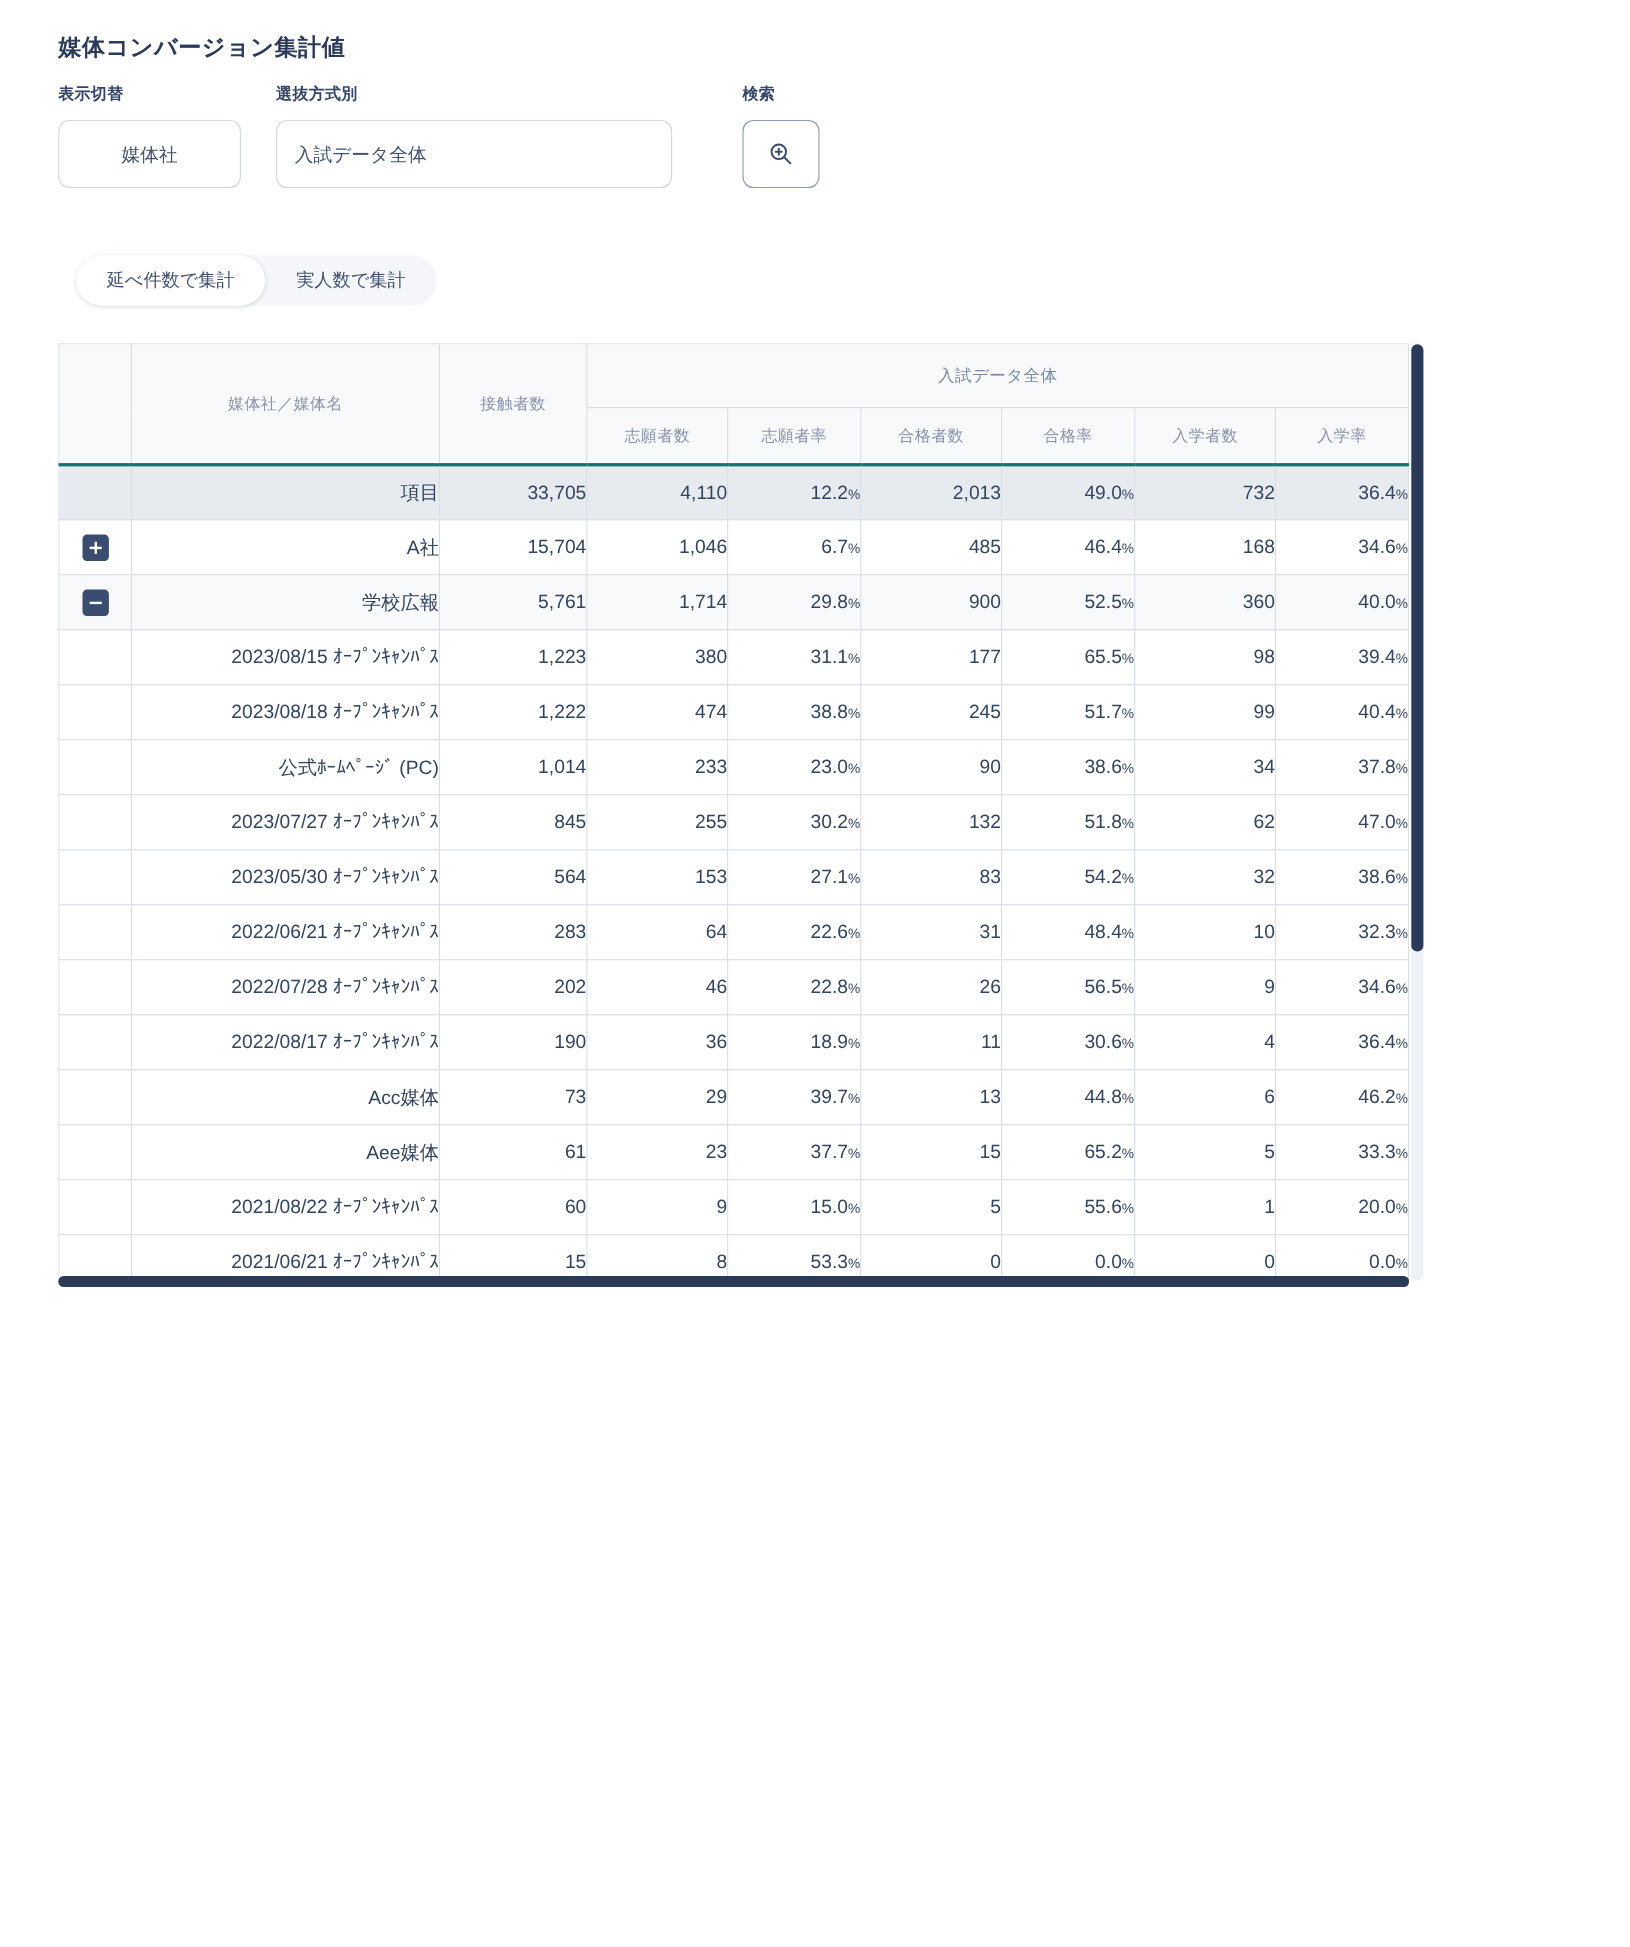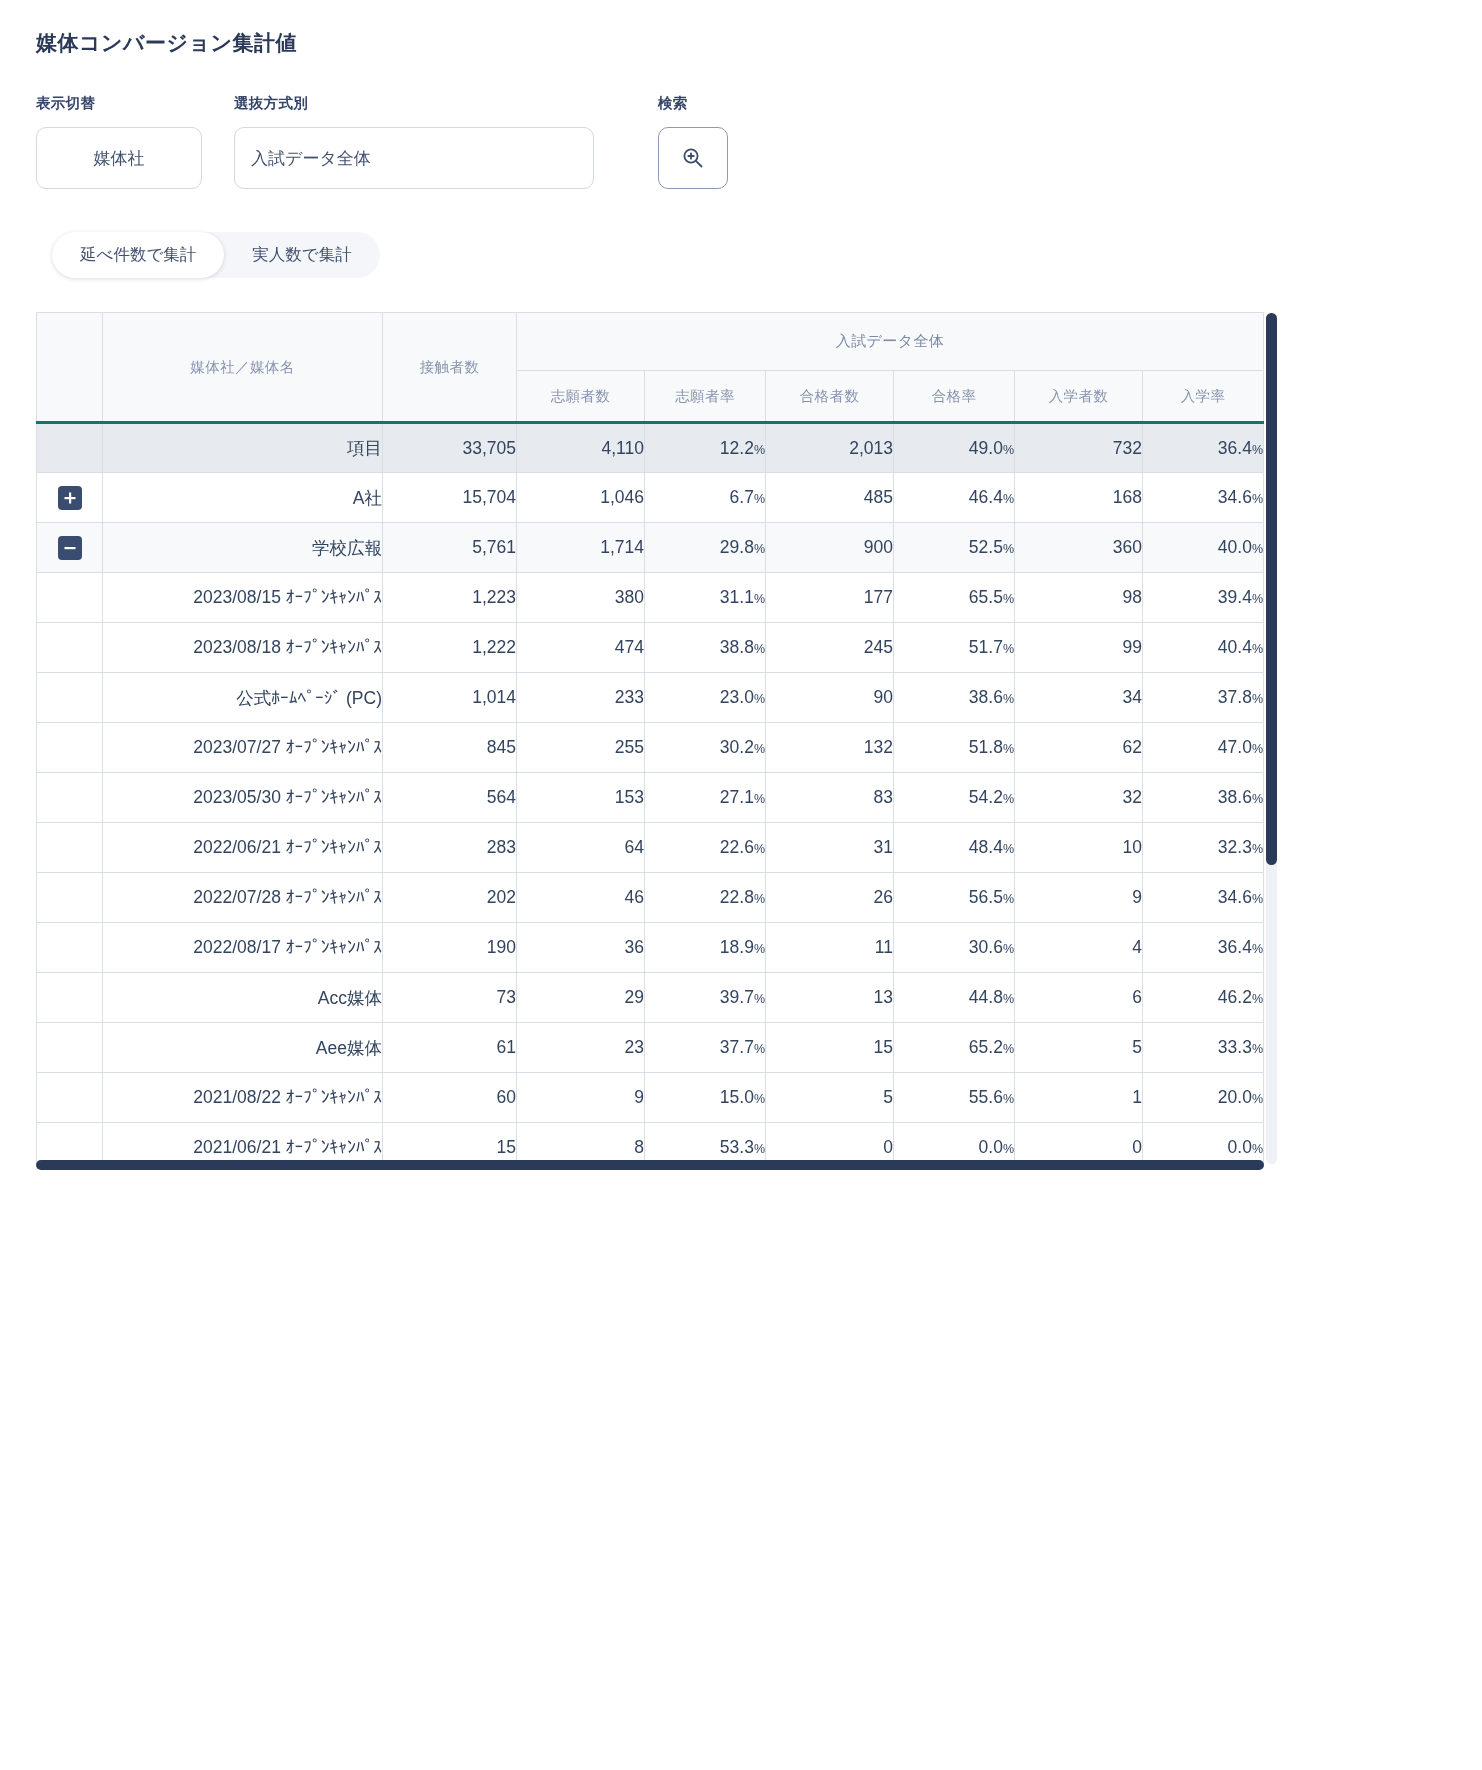--- a/index.html
+++ b/index.html
@@ -12,38 +12,39 @@
     font-family: "Liberation Sans", "DejaVu Sans", sans-serif;
     color: #2e3f5c;
     -webkit-font-smoothing: antialiased;
   }
 
   .page {
     position: relative;
     width: 1384px;
     height: 1770px;
     overflow: hidden;
+    margin-left: 17px;
   }
 
   
   .page-title {
     position: absolute;
     left: 36px;
     top: 29px;
     font-size: 21px;
     font-weight: bold;
     letter-spacing: 0.5px;
     color: #2b3a58;
   }
 
   
   .filters {
     position: absolute;
     left: 36px;
-    top: 94px;
+    top: 76px;
     display: flex;
     align-items: flex-start;
   }
   .filter-group { display: flex; flex-direction: column; }
   .filter-label {
     font-size: 14.5px;
     font-weight: bold;
     color: #35456a;
     margin-bottom: 14px;
     letter-spacing: .3px;

